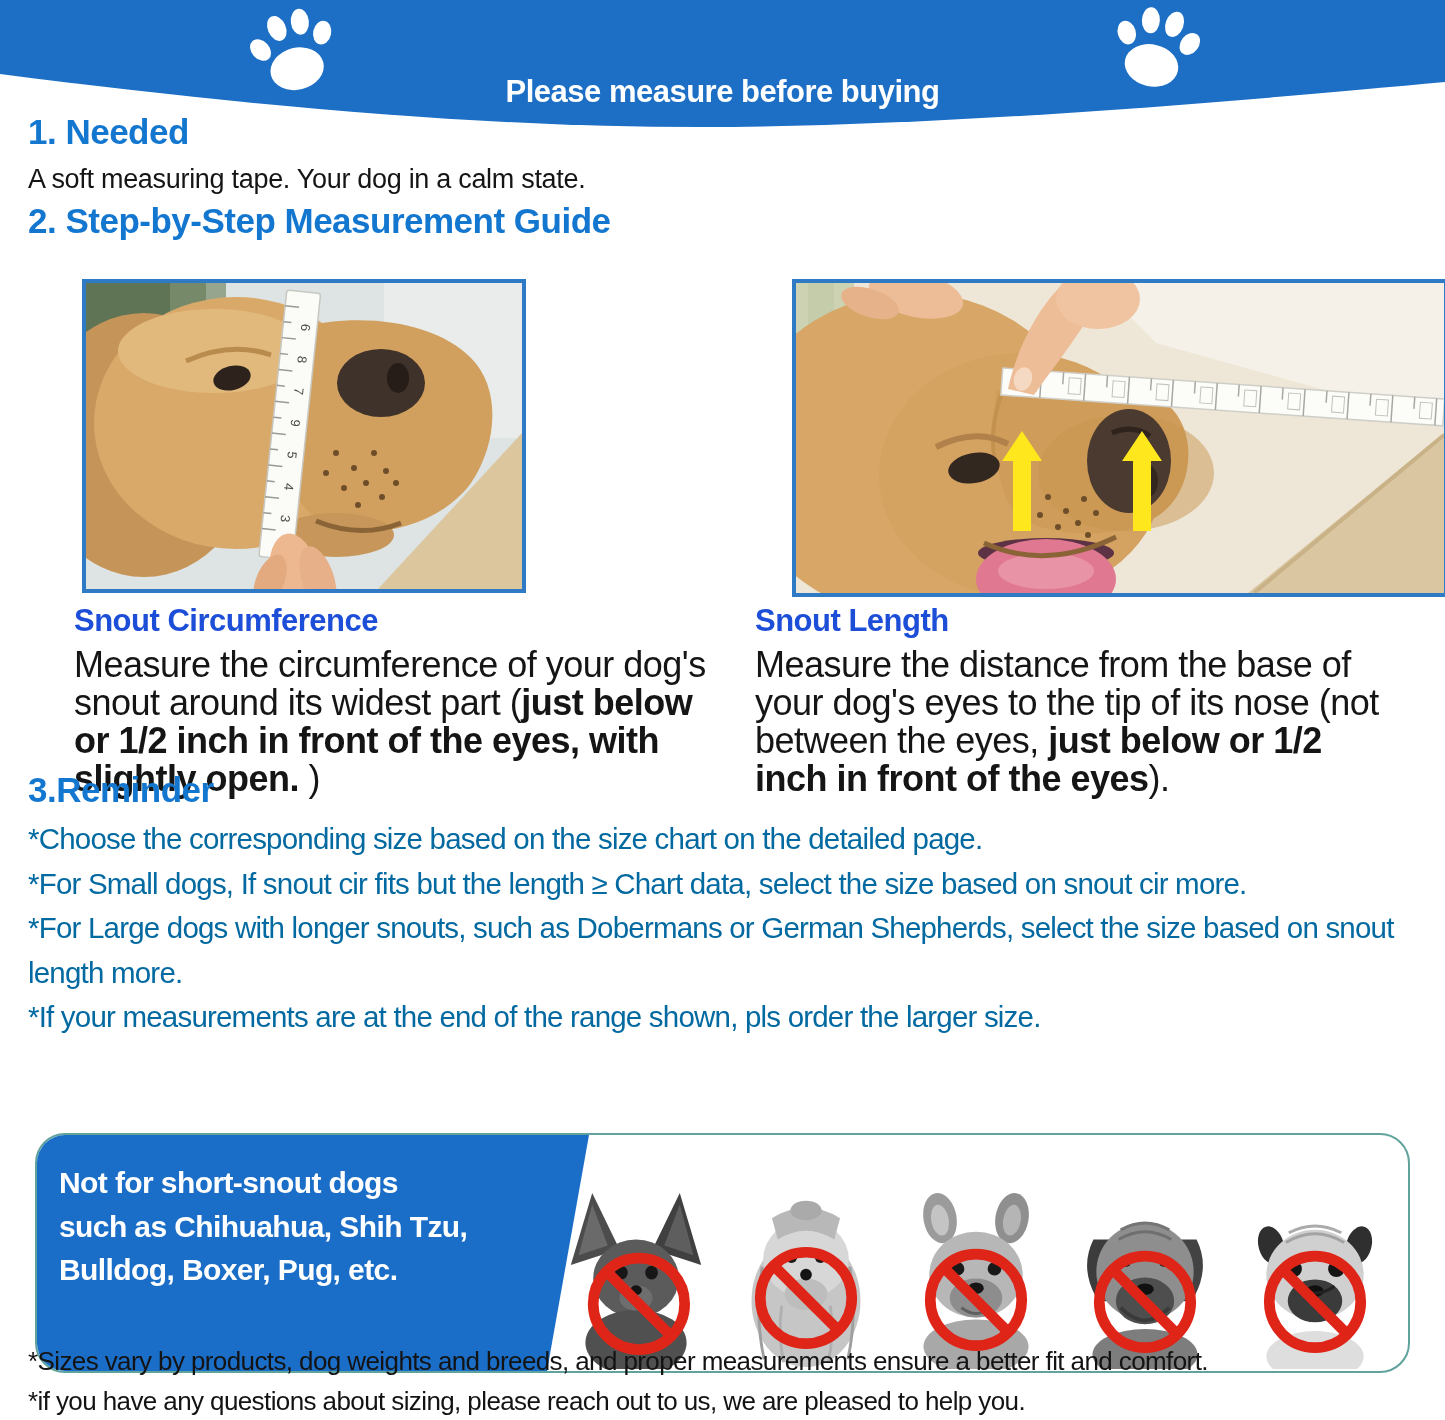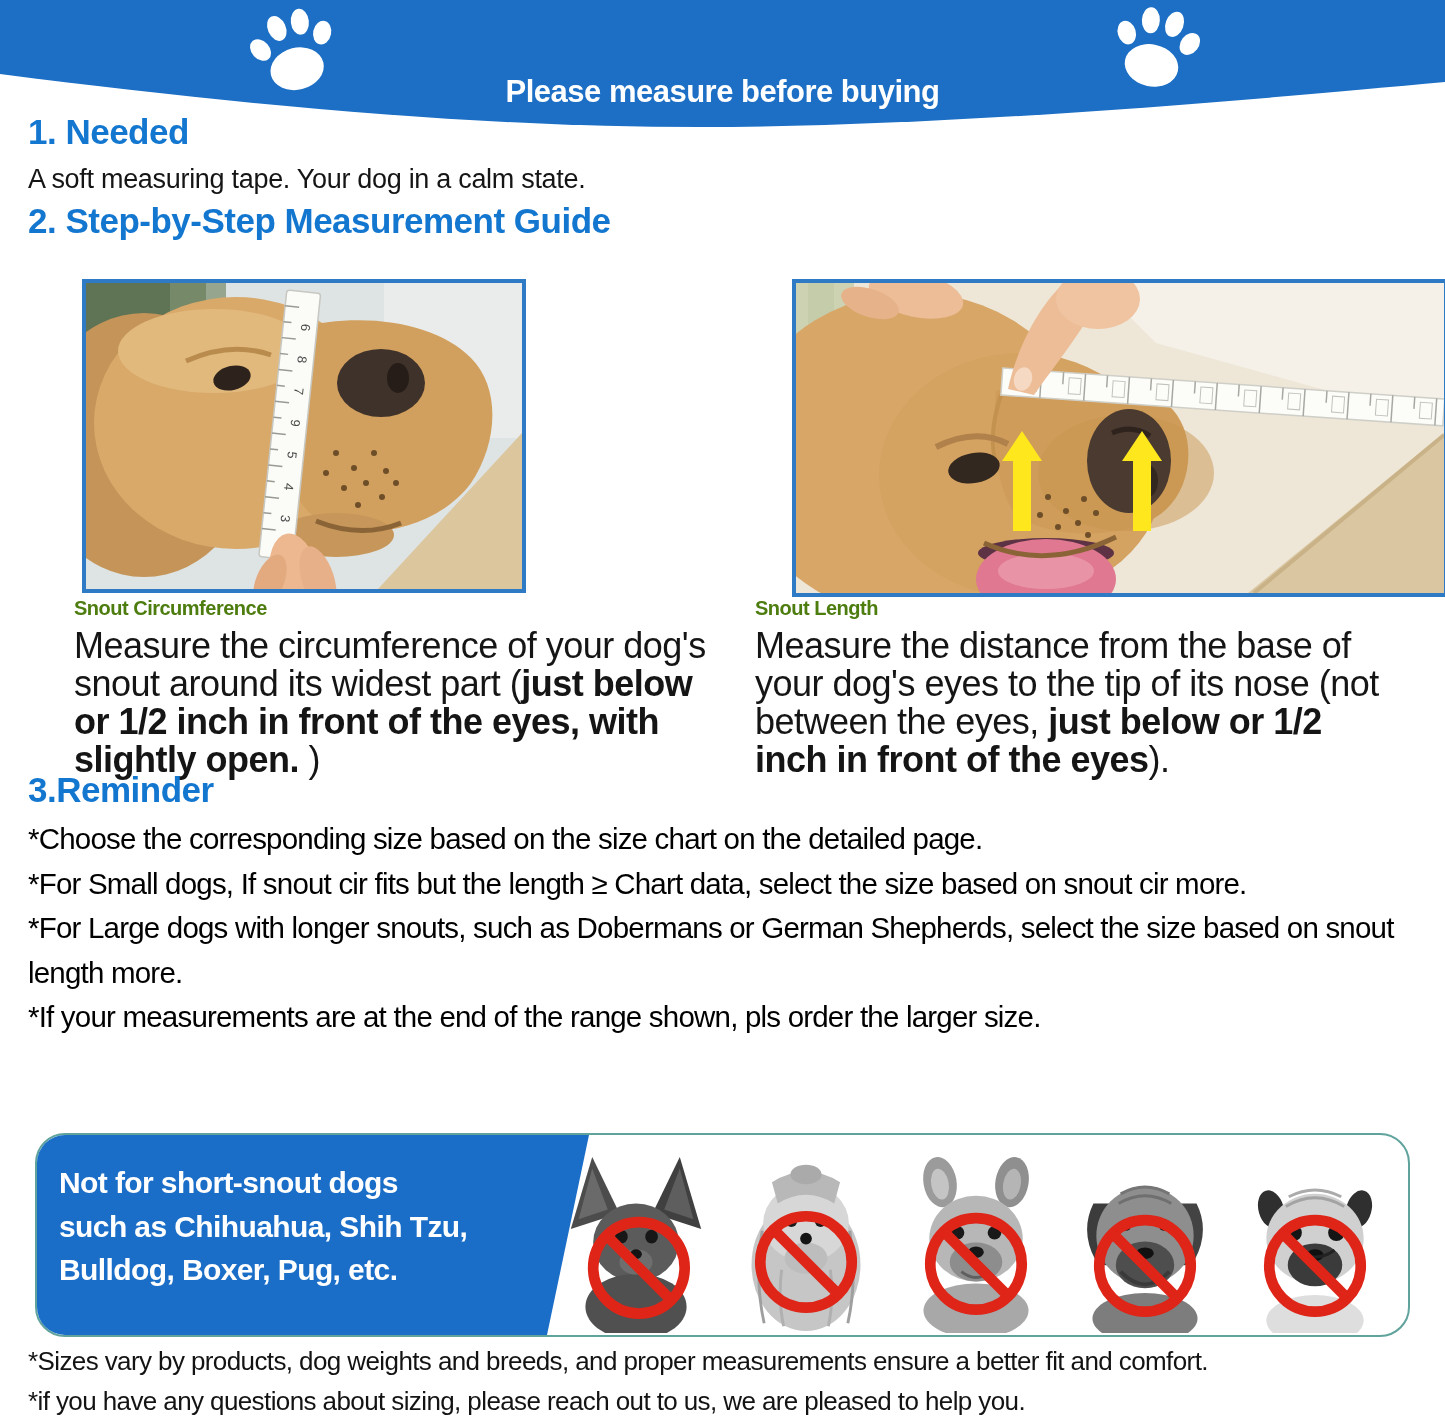--- a/index.html
+++ b/index.html
@@ -30,31 +30,31 @@
   .body-text{position:absolute;font-size:27px;letter-spacing:-0.3px;color:#151515;}
 
   .photo{position:absolute;border:4px solid var(--photo_border);background:#e7e3da;box-sizing:border-box;}
   #photo-left{left:42px;top:263px;width:444px;height:314px;}
   #photo-right{left:752px;top:263px;width:656px;height:318px;}
   .photo svg{display:block;width:100%;height:100%;}
 
   .caption{position:absolute;width:632px;}
   #cap-left{left:74px;top:597px;}
   #cap-right{left:755px;top:597px;}
-  .cap-title{font-size:20px;font-weight:bold;letter-spacing:-0.5px;margin:0 0 7px 0;color:#4d7c0f;}
+  .cap-title{font-size:31px;font-weight:bold;letter-spacing:-0.5px;margin:6px 0 7px 0;color:#1d4ed8;}
   .cap-body{font-size:36px;line-height:38px;letter-spacing:-0.5px;margin:0;color:#151515;}
 
   #h-reminder{left:28px;top:770px;}
   .reminder{
     position:absolute;left:28px;top:817px;width:1402px;
-    font-size:29.5px;line-height:44.5px;letter-spacing:-0.8px;color:#000000;
+    font-size:29.5px;line-height:44.5px;letter-spacing:-0.8px;color:#0369a1;
   }
 
   .notbox{
-    position:absolute;left:35px;top:1133px;width:1375px;height:204px;
+    position:absolute;left:35px;top:1133px;width:1375px;height:240px;
     border:2.5px solid var(--box_border);border-radius:30px;background:#fff;
     overflow:hidden;box-sizing:border-box;
   }
   .notbox-panel{
     position:absolute;left:0;top:0;bottom:0;width:552px;
     background:var(--panel_blue);
     clip-path:polygon(0 0,100% 0,calc(100% - 42px) 100%,0 100%);
     color:#fff;font-weight:bold;font-size:30px;line-height:43.5px;letter-spacing:-0.6px;
     padding:26px 0 0 22px;box-sizing:border-box;
   }

